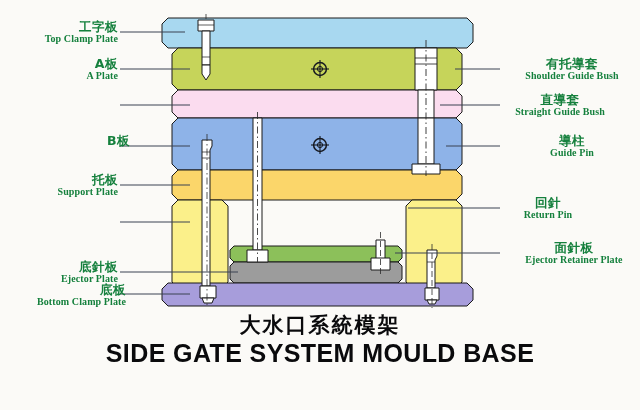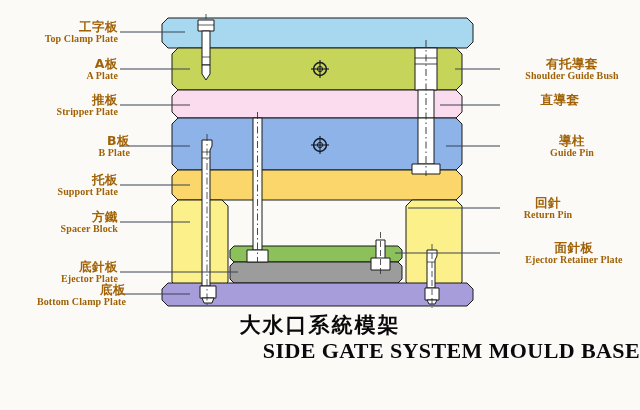--- a/index.html
+++ b/index.html
@@ -5,32 +5,32 @@
   html,body{margin:0;padding:0;}
   body{
     width:640px;height:410px;
     background:#fbfaf7;
     font-family:"Liberation Serif",serif;
     overflow:hidden;position:relative;
   }
   #stage{position:absolute;inset:0;width:640px;height:410px;}
   svg#diagram{position:absolute;left:0;top:0;width:640px;height:410px;display:block;}
 
-  .lbl{position:absolute;text-align:right;line-height:1.08;color:#a16207;}
+  .lbl{position:absolute;text-align:right;line-height:1.08;color:#15803d;}
   .lbl.right{text-align:center;}
   .lbl .cn{font-size:12.5px;font-weight:700;letter-spacing:.5px;
            font-family:"DejaVu Sans","Liberation Sans",sans-serif;}
   .lbl .en{font-size:10px;font-weight:700;letter-spacing:.1px;
            font-family:"Liberation Serif",serif;}
 
   #title{position:absolute;left:0;right:0;top:312px;text-align:center;color:#0a0a0c;}
   #title .tcn{font-size:21px;font-weight:700;letter-spacing:2px;
        font-family:"DejaVu Sans","Liberation Sans",sans-serif;line-height:1.25;}
-  #title .ten{font-size:22px;font-weight:700;letter-spacing:.4px;
-       font-family:Liberation Serif, serif;line-height:1.2;text-align:right;}
+  #title .ten{font-size:25px;font-weight:700;letter-spacing:.4px;
+       font-family:Liberation Sans, sans-serif;line-height:1.2;}
 </style>
 </head>
 <body>
 
 <div id="stage">
 
   <svg id="diagram" viewBox="0 0 640 410">
     <defs>
 
       <g id="scr-head">
@@ -143,51 +143,43 @@
   </svg>
 
   <div class="lbl" style="left:0;width:118px;top:20px">
     <div class="cn">工字板</div>
     <div class="en">Top Clamp Plate</div>
   </div>
   <div class="lbl" style="left:0;width:118px;top:57px">
     <div class="cn">A板</div>
     <div class="en">A Plate</div>
   </div>
-  <div class="lbl" style="left:0;width:118px;top:93px">
-    <div class="cn">推板</div>
-    <div class="en">Stripper Plate</div>
-  </div>
   <div class="lbl" style="left:12px;width:118px;top:134px">
     <div class="cn">B板</div>
-    <div class="en">B Plate</div>
   </div>
   <div class="lbl" style="left:0;width:118px;top:173px">
     <div class="cn">托板</div>
     <div class="en">Support Plate</div>
-  </div>
-  <div class="lbl" style="left:0;width:118px;top:210px">
-    <div class="cn">方鐵</div>
-    <div class="en">Spacer Block</div>
   </div>
   <div class="lbl" style="left:0;width:118px;top:260px">
     <div class="cn">底針板</div>
     <div class="en">Ejector Plate</div>
   </div>
   <div class="lbl" style="left:8px;width:118px;top:283px">
     <div class="cn">底板</div>
     <div class="en">Bottom Clamp Plate</div>
   </div>
 
   <div class="lbl right" style="left:504px;width:136px;top:57px">
     <div class="cn">有托導套</div>
     <div class="en">Shoulder Guide Bush</div>
   </div>
   <div class="lbl right" style="left:492px;width:136px;top:93px">
     <div class="cn">直導套</div>
+    <div class="en">Straight Guide Bush</div>
   </div>
   <div class="lbl right" style="left:504px;width:136px;top:134px">
     <div class="cn">導柱</div>
     <div class="en">Guide Pin</div>
   </div>
   <div class="lbl right" style="left:480px;width:136px;top:196px">
     <div class="cn">回針</div>
     <div class="en">Return Pin</div>
   </div>
   <div class="lbl right" style="left:504px;width:140px;top:241px">

